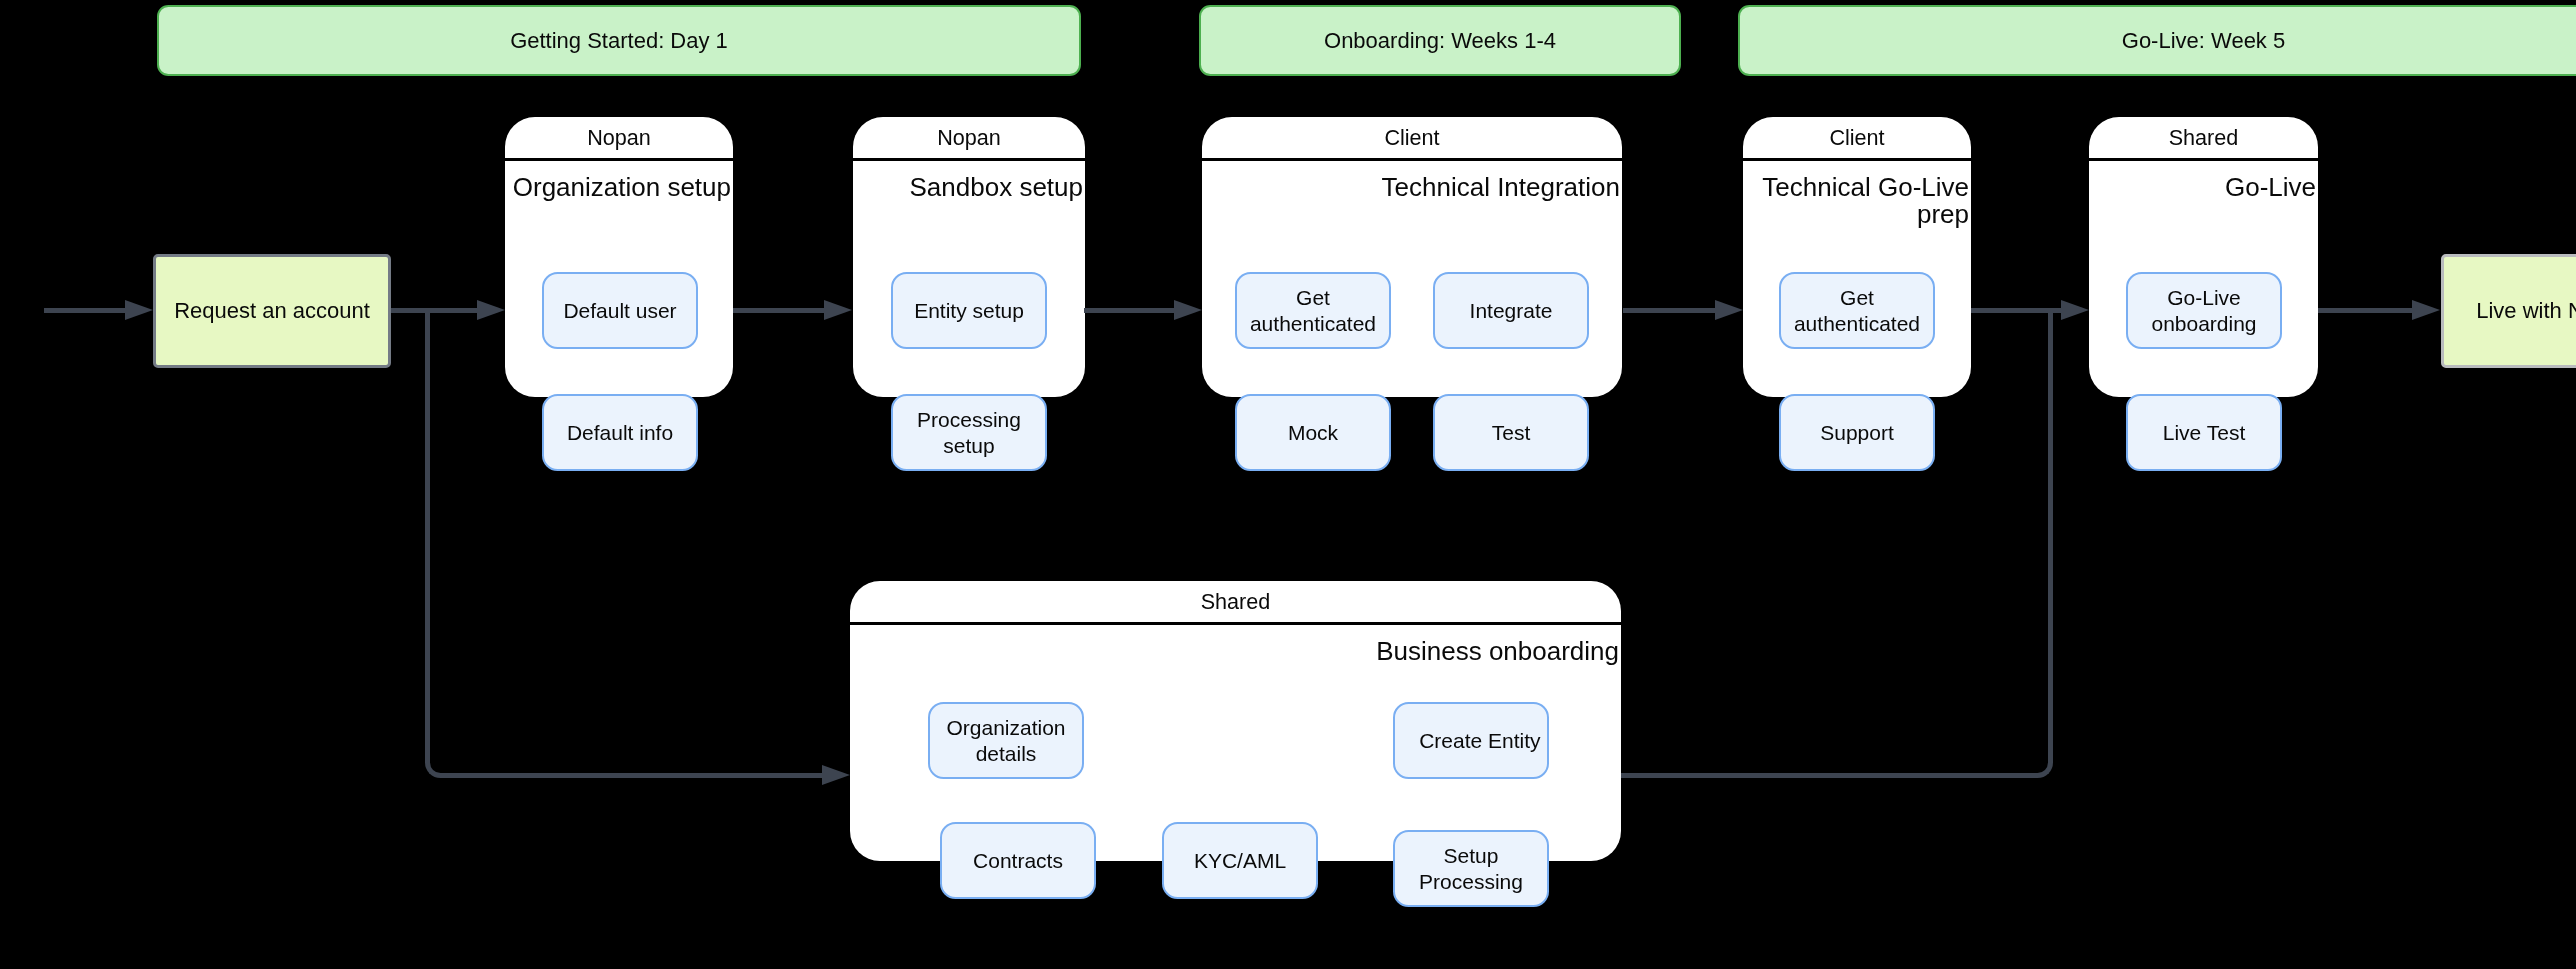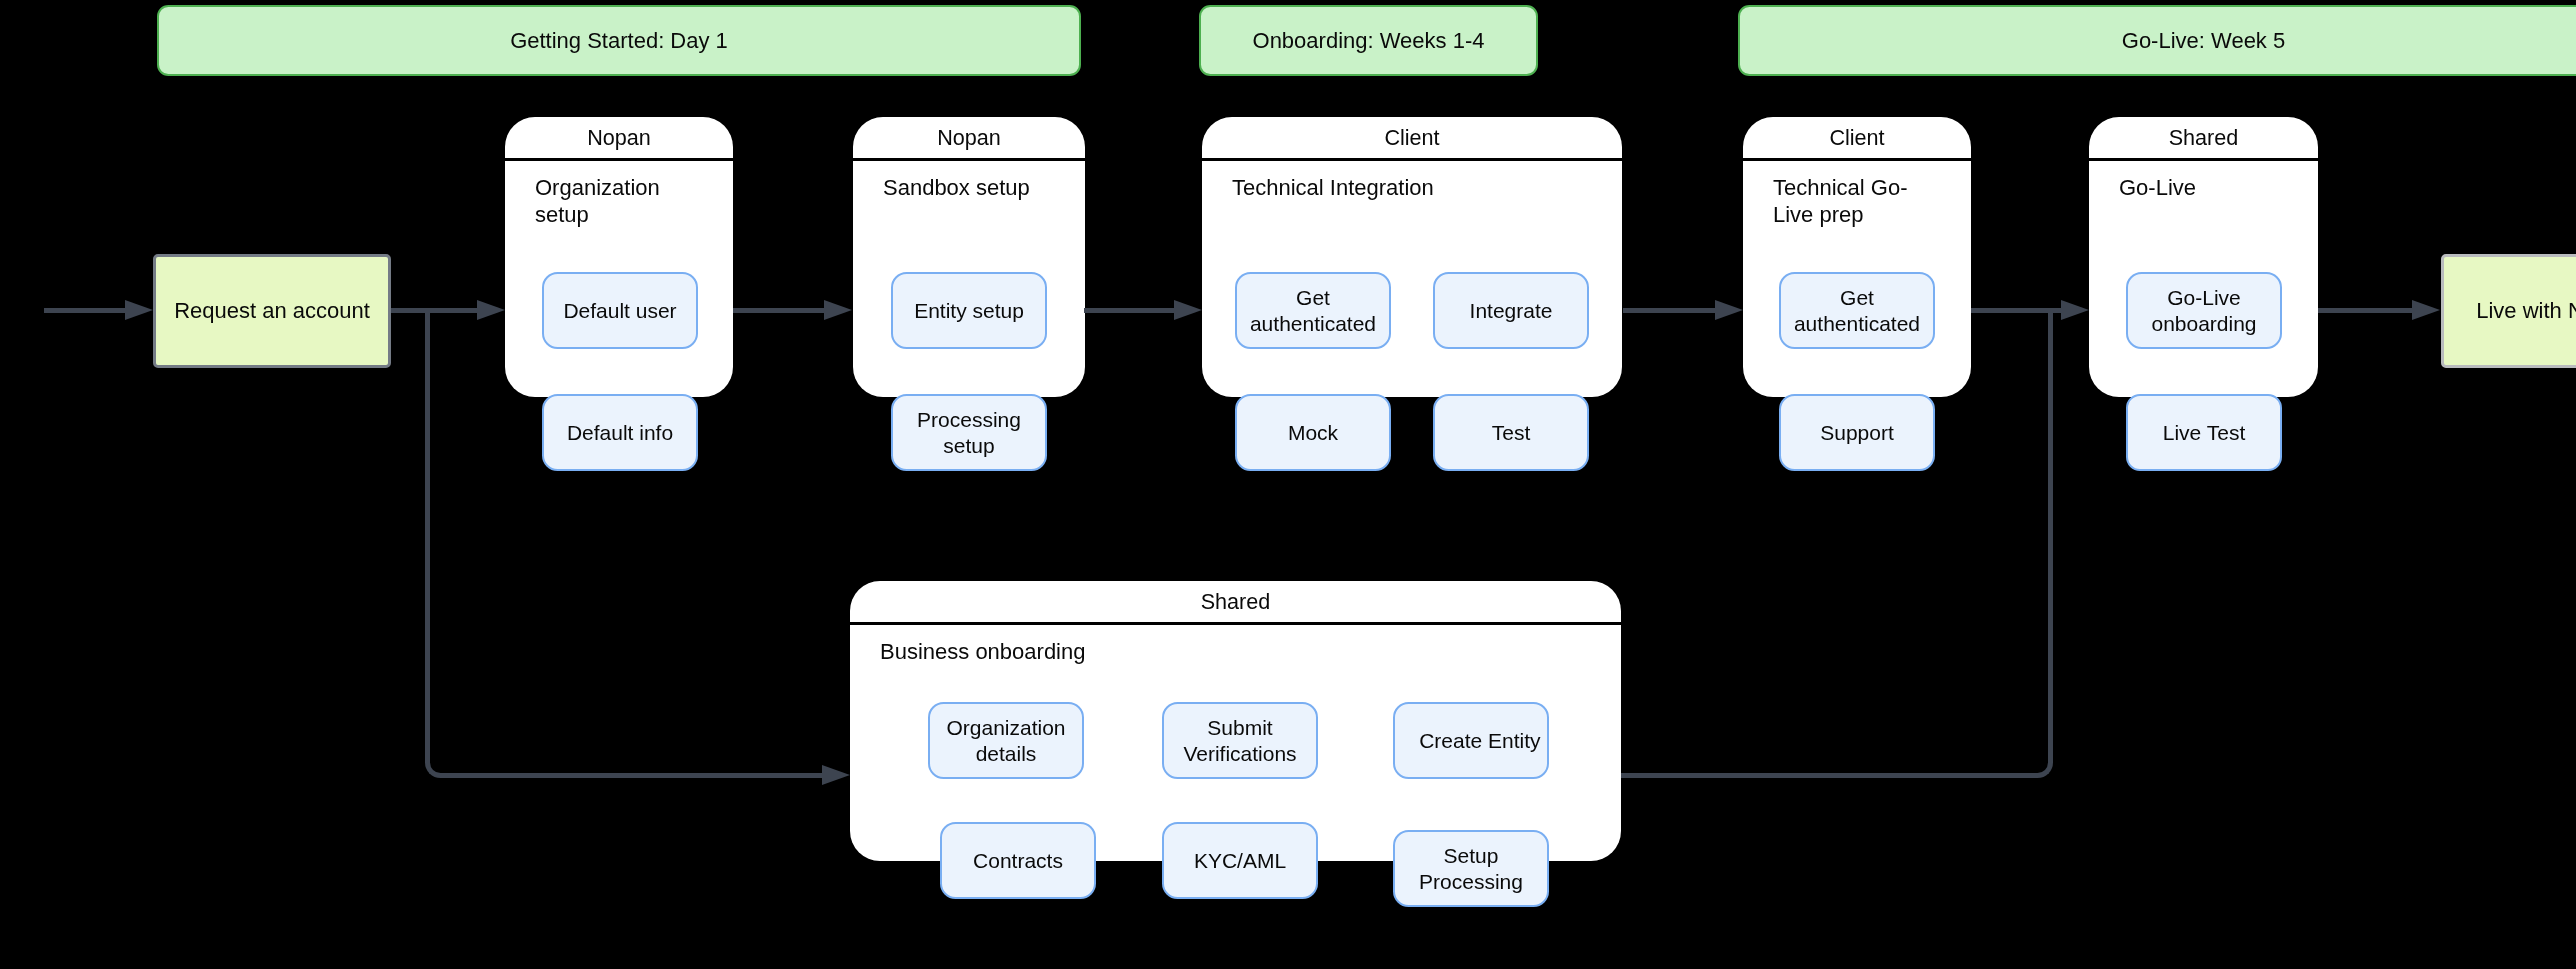--- a/index.html
+++ b/index.html
@@ -43,22 +43,22 @@
     position:absolute;top:117px;height:280px;
     background:var(--panel);
     border-radius:30px;
   }
   .group-title{
     height:41px;display:flex;align-items:center;justify-content:center;
     font-size:21.6px;
   }
   .group-divider{height:3.1px;background:#000;width:100%;}
   .group-subtitle{
-    margin-top:13.4px;padding:0 30px;
-    text-align:left;font-size:22px;line-height:27px;
+    margin-top:13.4px;padding:0 2px;
+    text-align:right;font-size:26px;line-height:27px;
   }
   .chip{
     position:absolute;width:156px;height:77px;
     background:var(--chip-fill);
     border:2.1px solid var(--chip-border);
     border-radius:15.5px;
     display:flex;align-items:center;justify-content:center;
     text-align:center;font-size:21px;line-height:26px;
     padding:0 6.2px;
   }
@@ -79,21 +79,21 @@
     position:absolute;left:1621px;top:313px;width:432px;height:465px;
     border-right:5.2px solid var(--line);
     border-bottom:5.2px solid var(--line);
     border-bottom-right-radius:15.5px;
   }
 </style>
 </head>
 <body>
 
 <div class="banner" style="left:157px;width:924px;">Getting Started: Day 1</div>
-<div class="banner" style="left:1199px;width:339px;">Onboarding: Weeks 1-4</div>
+<div class="banner" style="left:1199px;width:482px;">Onboarding: Weeks 1-4</div>
 <div class="banner" style="left:1738px;width:931px;">Go-Live: Week 5</div>
 
 <div class="terminal" style="left:153px;width:238px;border:3.1px solid var(--terminal-border-dark);">Request an account</div>
 <div class="terminal" style="left:2441px;width:227px;border:3.1px solid var(--terminal-border-light);">Live with Nopan</div>
 
 <div class="group" style="left:505px;width:228px;">
   <div class="group-title">Nopan</div>
   <div class="group-divider"></div>
   <div class="group-subtitle">Organization setup</div>
   <div class="chip" style="left:37px;top:155px;">Default user</div>
@@ -132,21 +132,20 @@
   <div class="group-subtitle">Go-Live</div>
   <div class="chip" style="left:37px;top:155px;">Go-Live onboarding</div>
   <div class="chip" style="left:37px;top:277px;border-radius:14px;">Live Test</div>
 </div>
 
 <div class="group" style="left:850px;top:581px;width:771px;">
   <div class="group-title">Shared</div>
   <div class="group-divider"></div>
   <div class="group-subtitle">Business onboarding</div>
   <div class="chip" style="left:78px;top:121px;">Organization details</div>
-  <div class="chip" style="left:312px;top:121px;">Submit Verifications</div>
   <div class="chip" style="left:543px;top:121px;padding-left:24px;">Create Entity</div>
   <div class="chip" style="left:90px;top:241px;">Contracts</div>
   <div class="chip" style="left:312px;top:241px;">KYC/AML</div>
   <div class="chip" style="left:543px;top:241px;margin-top:8px;">Setup Processing</div>
 </div>
 
 <div class="hline" style="left:44px;width:81px;"></div>
 <div class="arrowhead" style="left:125px;"></div>
 
 <div class="hline" style="left:391px;width:86px;"></div>

